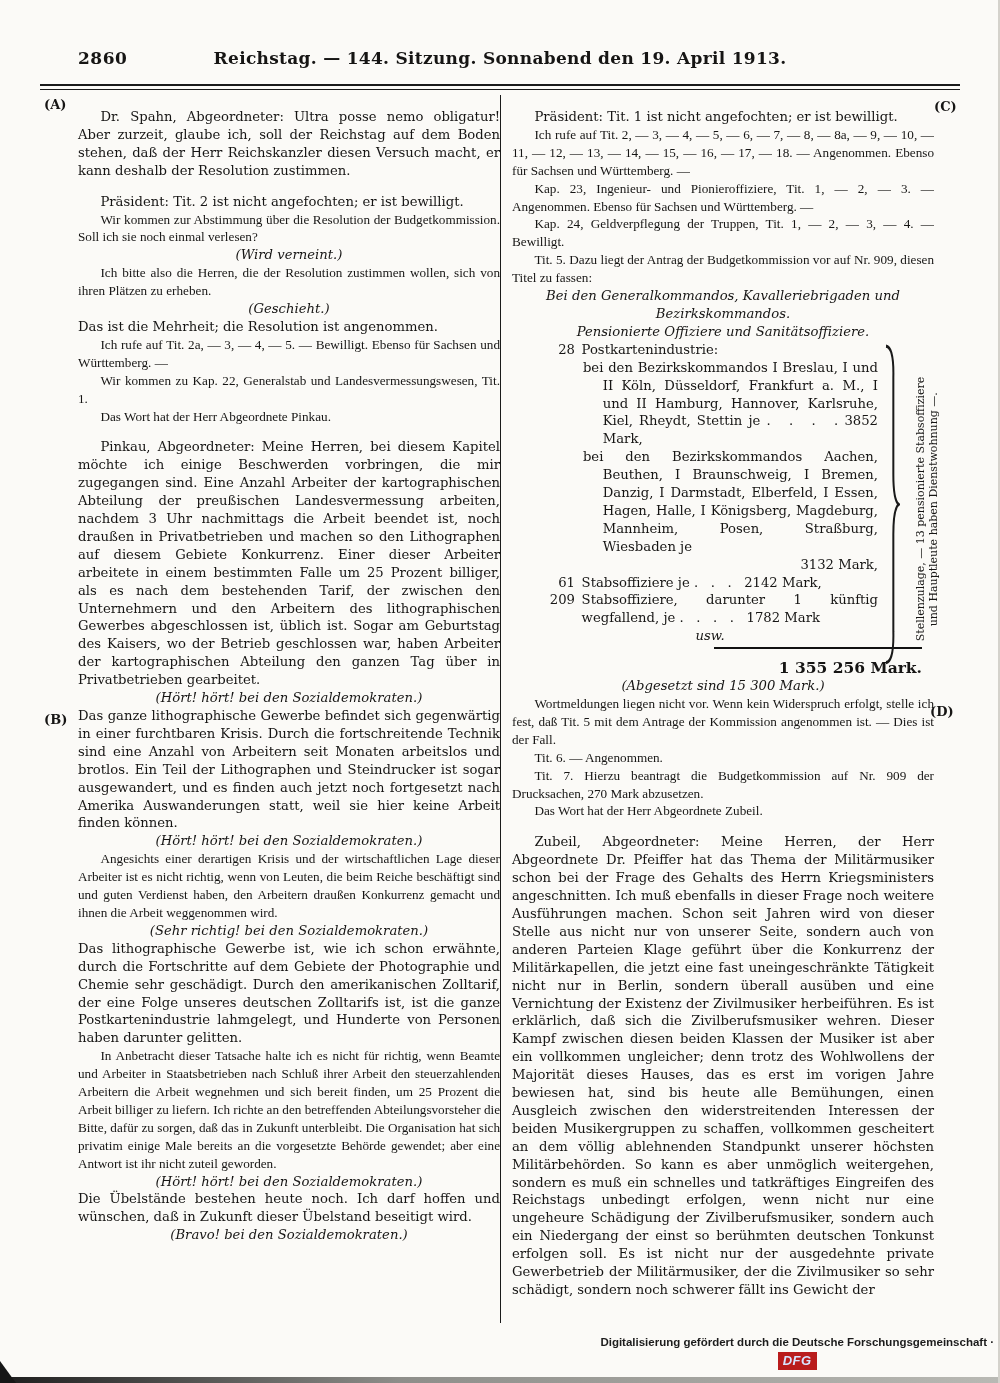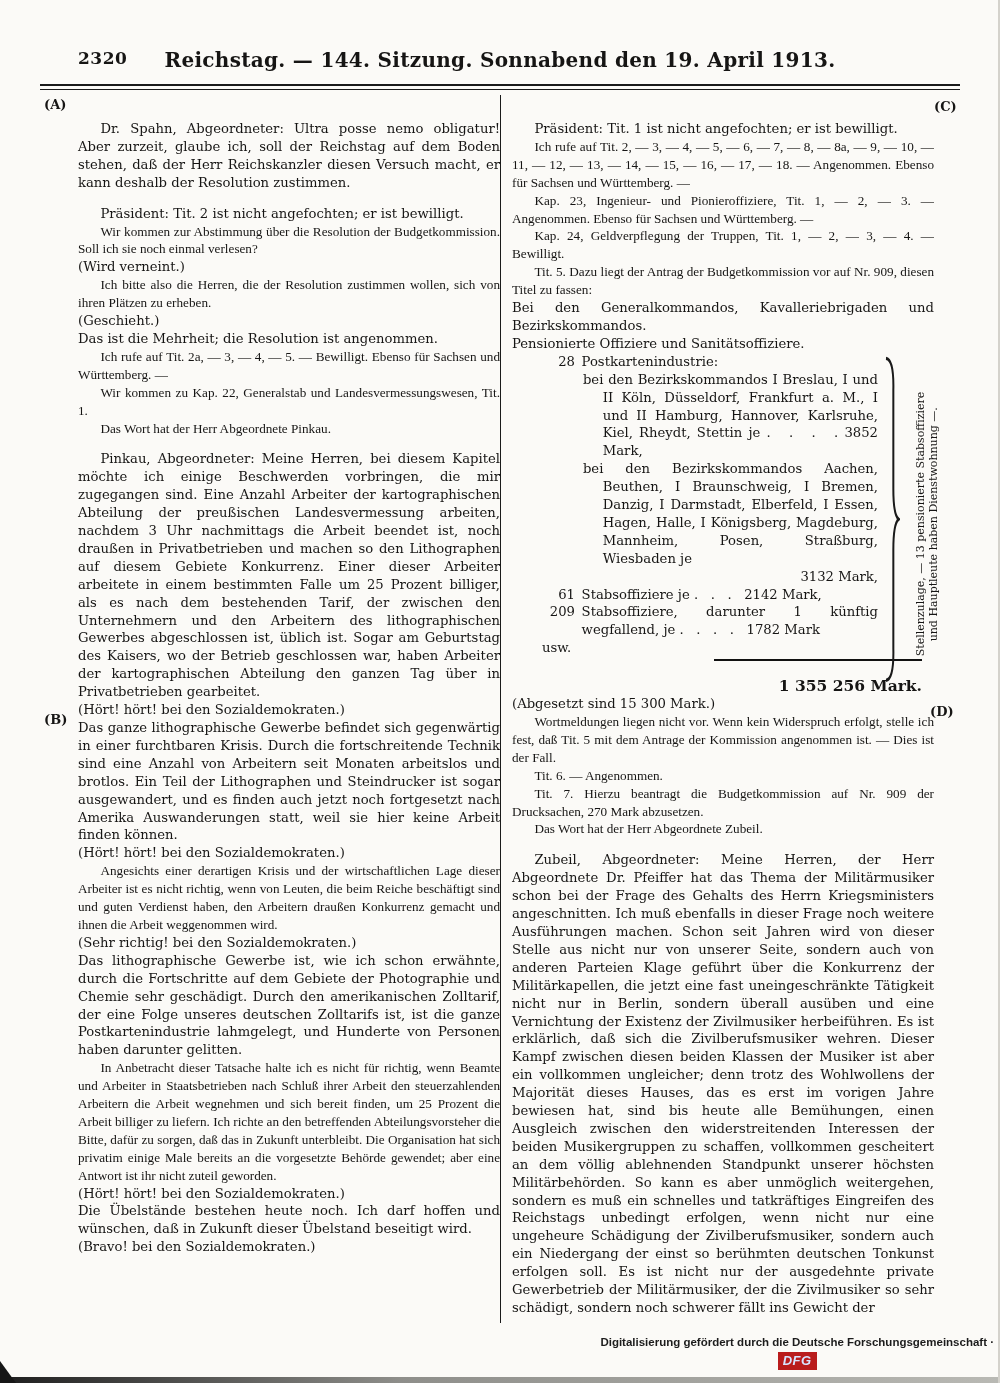--- a/index.html
+++ b/index.html
@@ -7,52 +7,52 @@
   .page{
     position:relative;
     width:1000px;height:1383px;
     background:#fbfaf7;
     overflow:hidden;
     font-family:"DejaVu Serif","Liberation Serif",serif;
     color:#161514;
   }
   
   .page-number{position:absolute;left:78px;top:48px;font-size:17px;font-weight:bold;letter-spacing:.5px;}
-  .header-title{position:absolute;left:0;top:48px;width:100%;text-align:center;font-size:20px;font-weight:bold;letter-spacing:.3px;}
+  .header-title{position:absolute;left:0;top:48px;width:100%;text-align:center;font-size:17px;font-weight:bold;letter-spacing:.3px;}
   .header-rule{position:absolute;left:40px;top:84px;width:920px;height:3px;border-top:2px solid #1a1a1a;border-bottom:1px solid #1a1a1a;}
   
   .col-divider{position:absolute;left:500px;top:95px;width:1px;height:1228px;background:#1a1a1a;}
   
   .marker{position:absolute;font-size:13px;font-weight:bold;}
   .marker-a{left:44px;top:97px;}
   .marker-b{left:44px;top:712px;}
   .marker-c{left:934px;top:99px;}
   .marker-d{left:930px;top:704px;}
   
-  .column{position:absolute;top:107px;width:422px;font-size:13.2px;line-height:17.9px;text-align:justify;}
+  .column{position:absolute;top:95px;width:422px;font-size:13.2px;line-height:17.9px;text-align:justify;}
   .column-left{left:78px;}
   .column-right{left:512px;}
   .para{margin:0;text-align:justify;}
   .para span{font-weight:inherit;}
   .b{font-weight:bold;}
   .sp{text-indent:1.7em;margin-top:13px;}
   .in{text-indent:1.7em;font-family:Liberation Serif, serif;}
   .fl{text-indent:0;}
-  .ct{text-indent:0;}
+  .ct{text-align:center;text-indent:0;font-style:italic;}
   
   .budget-block{position:relative;margin-left:30px;padding-right:56px;}
   .li1{padding-left:3em;text-indent:-3em;}
   .num{display:inline-block;width:2.5em;text-align:right;margin-right:.5em;text-indent:0;}
   .li2{padding-left:4.6em;text-indent:-1.5em;}
   .amt{text-align:right;text-indent:0;}
   .total{
     text-align:right;text-indent:0;
     margin-left:auto;margin-right:-44px;width:62%;
     border-top:2px solid #111;
-    padding-top:16px;margin-top:2px;
+    padding-top:10px;margin-top:2px;
     font-size:15.5px;font-weight:bold;
   }
   .brace{position:absolute;right:34px;top:2px;height:96%;width:16px;}
   .vertical-note{
     position:absolute;right:-6px;top:0;height:100%;
     writing-mode:vertical-rl;transform:rotate(180deg);
     font-size:11px;line-height:13px;text-align:center;
     white-space:nowrap;
   }
   .vertical-note span{display:block;}
@@ -71,21 +71,21 @@
   
   .scan-bottom{position:absolute;left:0;bottom:0;width:100%;height:6px;background:linear-gradient(to right,#1d1d1d,#8e8e8a 40%,#b9b9b4);}
   .scan-corner{position:absolute;left:0;bottom:0;width:0;height:0;border-left:16px solid #161616;border-top:22px solid transparent;}
   .scan-right{position:absolute;right:0;top:0;width:2px;height:100%;background:#d4d2cc;}
 </style>
 </head>
 <body>
 
 <div class="page">
 
-  <div class="page-number">2320</div>
+  <div class="page-number">2860</div>
   <div class="header-title">Reichstag. — 144. Sitzung.  Sonnabend den 19. April 1913.</div>
   <div class="header-rule"></div>
   <div class="col-divider"></div>
 
   <span class="marker marker-a">(A)</span>
   <span class="marker marker-b">(B)</span>
   <span class="marker marker-c">(C)</span>
   <span class="marker marker-d">(D)</span>
 
   <div class="column column-left">

